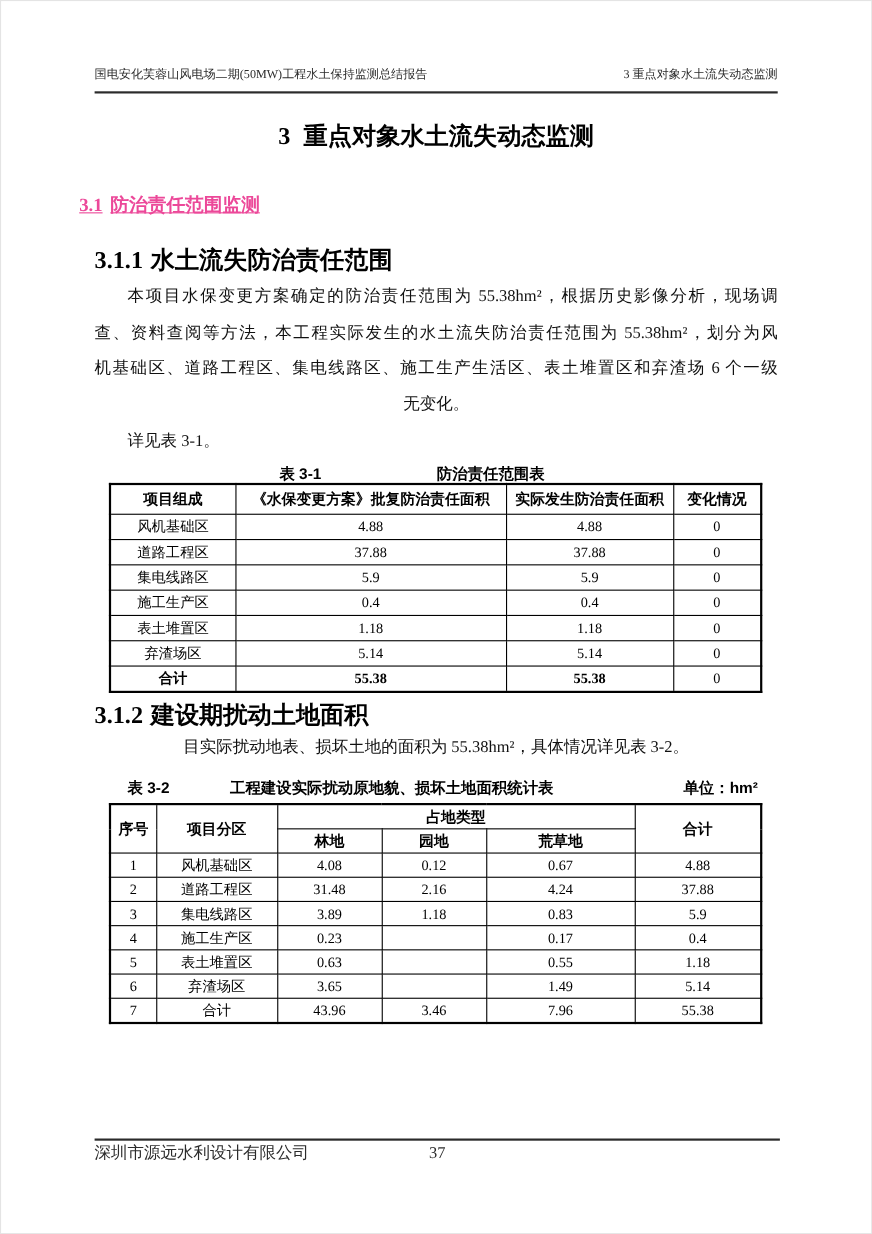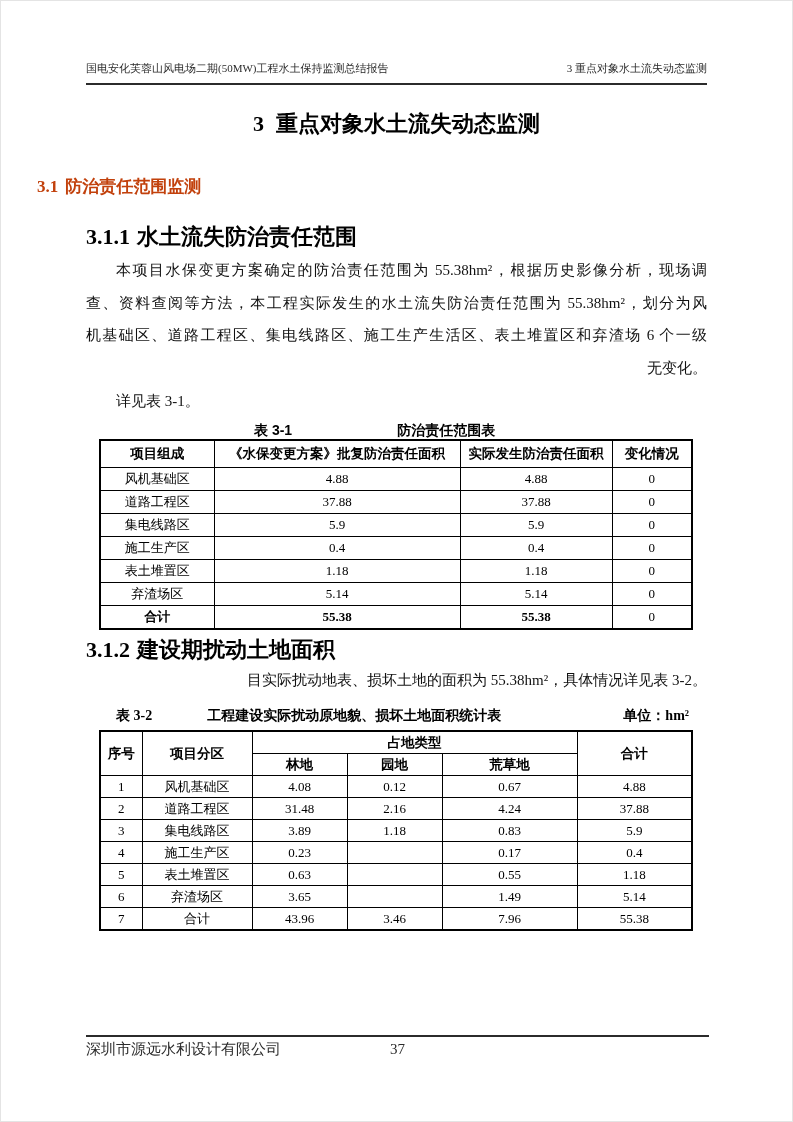--- a/index.html
+++ b/index.html
@@ -16,45 +16,45 @@
   }
   
   .title {
     margin:24px 85px 0 85px; text-align:center;
     font-family:"Liberation Sans", sans-serif; font-weight:bold;
     font-size:22px; line-height:30px; color:#000;
   }
   .title .tnum { font-family:"Liberation Serif", serif; margin-right:12px; }
   
   .h2 {
-    margin:36px 85px 0 36px; font-family:"Liberation Sans", sans-serif;
-    font-weight:bold; font-size:17px; line-height:24px; color:#c2410c;
+    margin:36px 85px 0 71px; font-family:"Liberation Sans", sans-serif;
+    font-weight:bold; font-size:17px; line-height:24px; color:#ec4899;text-decoration:underline;
   }
   .h3 {
     margin:26px 85px 0 85px; font-family:"Liberation Sans", sans-serif;
     font-weight:bold; font-size:22px; line-height:24px; color:#000;
   }
   .h3.h312 { margin-top:8px; }
   .hnum { font-family:"Liberation Serif", serif; margin-right:7px; }
   
   .para { margin:5px 85px 0 85px; font-size:15px; line-height:32.7px; color:#111; }
   .para2 { margin-top:2px; }
   .jline { text-align:justify; text-align-last:justify; }
-  .lastline { text-align:right; }
+  .lastline { text-align:center; }
   .indent { text-indent:30px; }
   .see-note { margin:0 85px; font-size:15px; line-height:32.7px; text-indent:30px; color:#111; }
   
   .caption {
     display:flex; margin:0 85px; font-weight:bold; font-size:14px; line-height:18px;
     font-family:"Liberation Sans", sans-serif; color:#000;
   }
   .caption31 { margin-top:3px;align-items:center; }
   .cap31-label { margin-left:168px; }
   .cap31-title { margin-left:105px; }
-  .caption32 { margin-top:11px;font-family:Liberation Serif, serif; }
+  .caption32 { margin-top:11px; }
   .cap32-label { margin-left:30px; }
   .cap32-title { margin-left:55px; }
   .cap32-unit  { margin-left:auto; margin-right:18px; }
   
   table.doc {
     margin-left:98px; width:592px; border-collapse:collapse; table-layout:fixed;
     border:2px solid #000; font-size:13px; color:#000; text-align:center;
   }
   table.doc th, table.doc td { border:1px solid #000; padding:0 2px; overflow:hidden; white-space:nowrap; }
   table.doc th {

